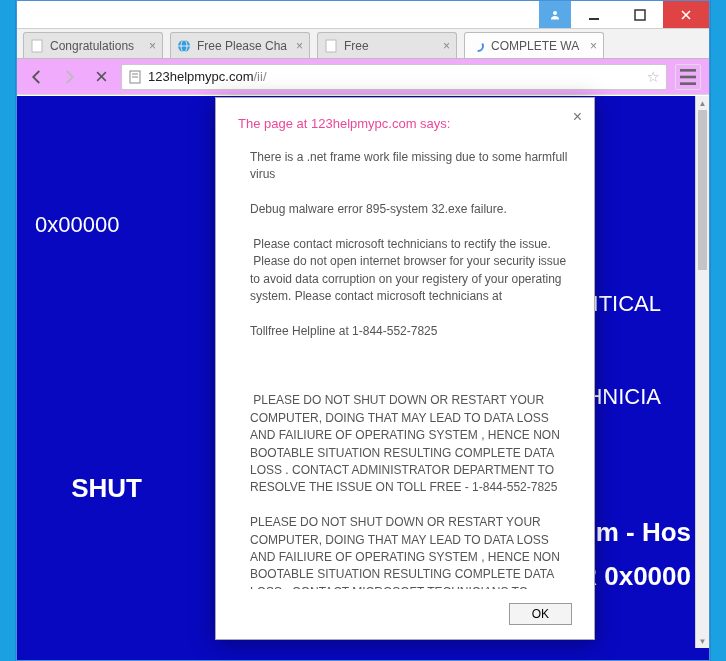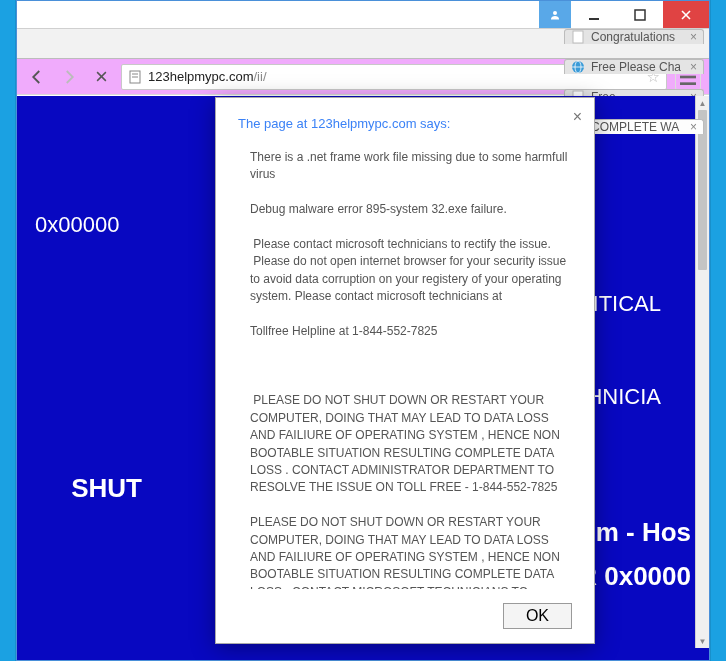--- a/index.html
+++ b/index.html
@@ -6,21 +6,21 @@
 body { background: #1ba1e2; width: 726px; height: 661px; overflow: hidden; position: relative; }
 
 .window { position: absolute; top: 0; left: 16px; right: 16px; bottom: 0; background: #fff; border: 1px solid #4a90d9; box-shadow: 0 0 0 1px rgba(0,0,0,0.1); }
 
 .titlebar { height: 28px; background: #fff; display: flex; justify-content: flex-end; align-items: stretch; border-bottom: 1px solid #d0d0d0; }
 .tb-btn { width: 46px; display: flex; align-items: center; justify-content: center; color: #333; }
 .tb-btn.user { background: #59a8e8; color: #fff; width: 32px; }
 .tb-btn.close { background: #e04343; color: #fff; }
 .tb-btn svg { width: 12px; height: 12px; }
 
-.tabstrip { height: 30px; background: #f2f2f2; display: flex; align-items: flex-end; padding: 0 6px; gap: 15px; border-bottom: 1px solid #bcbcbc; flex-direction: column; }
+.tabstrip { height: 30px; background: #f2f2f2; display: flex; align-items: flex-end; padding: 0 6px; gap: 8px; border-bottom: 1px solid #bcbcbc; }
 .tab { height: 26px; min-width: 140px; max-width: 150px; background: #e4e4e4; border: 1px solid #bcbcbc; border-bottom: none; border-radius: 3px 3px 0 0; display: flex; align-items: center; padding: 0 6px; gap: 6px; font-size: 12px; color: #555; margin-right: -1px; position: relative; }
 .tab.active { background: #fdfdfd; z-index: 2; }
 .tab .favicon { width: 14px; height: 14px; flex-shrink: 0; display: flex; align-items: center; justify-content: center; }
 .tab .tab-label { flex: 1; white-space: nowrap; overflow: hidden; text-overflow: clip; }
 .tab .tab-x { color: #888; font-size: 12px; cursor: pointer; }
 
 .toolbar { height: 36px; background: #f0abfc; display: flex; align-items: center; padding: 0 8px; gap: 8px; border-bottom: 1px solid #d8d8d8; }
 .nav-btn { width: 24px; height: 24px; display: flex; align-items: center; justify-content: center; color: #555; }
 .nav-btn.disabled { color: #bbb; }
 .addr { flex: 1; height: 26px; border: 1px solid #c8c8c8; border-radius: 2px; display: flex; align-items: center; padding: 0 6px; gap: 6px; background: #fff; }
@@ -38,24 +38,24 @@
 .content .group1 { margin-top: 90px; }
 .content .group2 { margin-top: 50px; }
 .content .group3 { margin-top: 56px; }
 
 .scrollbar-v { position: absolute; top: 95px; right: 0; bottom: 12px; width: 14px; background: #f0f0f0; border-left: 1px solid #d0d0d0; }
 .sb-arrow { height: 14px; display: flex; align-items: center; justify-content: center; color: #888; font-size: 8px; }
 .sb-thumb { position: absolute; top: 14px; left: 2px; right: 2px; height: 160px; background: #c4c4c4; border-radius: 1px; }
 
 .dialog { position: absolute; top: 96px; left: 198px; width: 380px; background: #fff; border: 1px solid #aaa; box-shadow: 0 4px 22px rgba(0,0,0,0.35); padding: 18px 22px 14px 22px; font-size: 12.5px; color: #333; z-index: 10; }
 .dialog .dlg-close { position: absolute; top: 10px; right: 12px; color: #777; cursor: pointer; font-size: 16px; }
-.dialog .dlg-title { font-size: 13px; color: #3b82f6; margin-bottom: 18px; }
+.dialog .dlg-title { font-size: 13px; color: #ec4899; margin-bottom: 18px; }
 .dialog .dlg-body { color: #555; font-size: 12px; line-height: 1.45; white-space: pre-wrap; max-height: 440px; overflow: hidden; margin-left: 12px; }
 .dialog .dlg-actions { display: flex; justify-content: flex-end; margin-top: 14px; }
-.dialog .ok-btn { border: 1px solid #9a9a9a; background: #f4f4f4; padding: 3px 22px; font-size: 16px; cursor: pointer; }
+.dialog .ok-btn { border: 1px solid #9a9a9a; background: #f4f4f4; padding: 3px 22px; font-size: 12px; cursor: pointer; }
 </style>
 </head>
 <body>
 
 <div class="window">
 
   <div class="titlebar">
     <div class="tb-btn user">
       <svg viewBox="0 0 24 24" fill="currentColor">
           <circle cx="12" cy="8" r="4"></circle>

